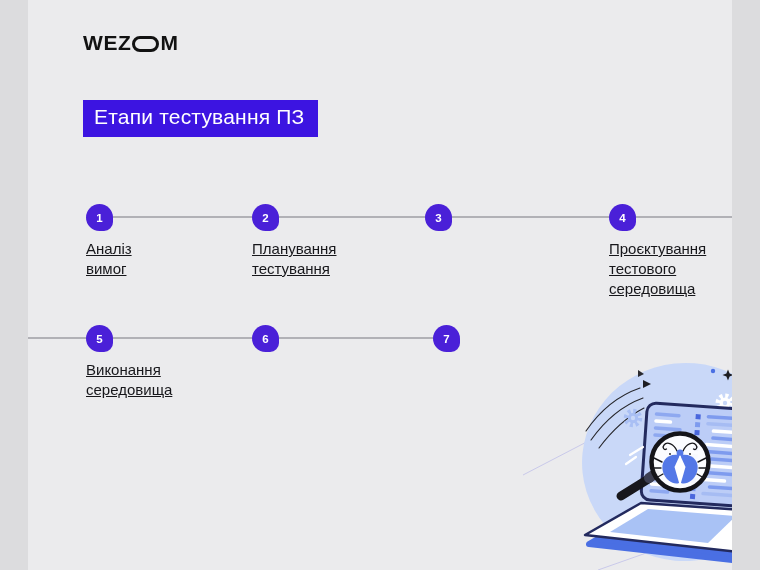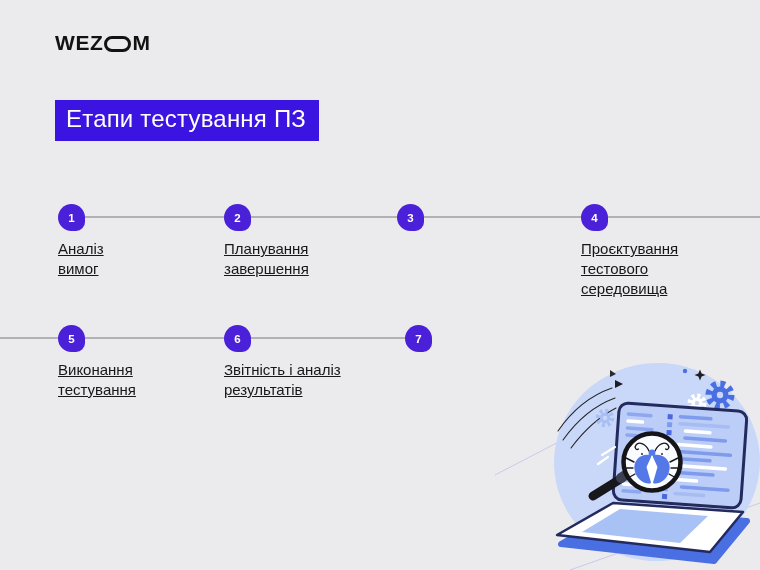--- a/index.html
+++ b/index.html
@@ -1,29 +1,29 @@
 <!DOCTYPE html>
 <html><head>
 <meta charset="utf-8">
 <style>
   html,body { margin:0; padding:0; background:#dcdcde; }
   .canvas {
-    position:relative; width:760px; height:570px; margin:0 auto;
+    position:relative; width:704px; height:570px; margin:0 auto;
     background:#ebebed; overflow:hidden;
     font-family:"Liberation Sans","DejaVu Sans",sans-serif;
     color:#17171b;
   }
   
   .logo { position:absolute; left:55px; top:31px; display:flex; align-items:center;
           font-size:21px; font-weight:700; letter-spacing:.6px; color:#121212; }
   .logo-o { display:inline-block; box-sizing:border-box; width:27px; height:16px;
             border:3.6px solid #121212; border-radius:10px; margin:1px 1px 0 1px; }
   
   .title { position:absolute; left:55px; top:100px; margin:0;
-           background:#3c14e1; color:#ffffff; font-size:24px; font-weight:500;
+           background:#3c14e1; color:#ffffff; font-size:21px; font-weight:500;
            letter-spacing:.2px; padding:5px 13px 8px 11px; }
   
   .tl-line { position:absolute; height:2px; background:#b1b1b6; z-index:0; }
   .tl-line.row1 { left:71px; right:0; top:216px; }
   .tl-line.row2 { left:0; width:418px; top:337px; }
   .step { position:absolute; width:175px; z-index:1; }
   .badge { width:27px; height:27px; background:#4a20d8; color:#fff;
            border-radius:50% 50% 9px 50%;
            font-size:11.5px; font-weight:600;
            display:flex; align-items:center; justify-content:center; }
@@ -53,49 +53,47 @@
         <span>1</span>
       </div>
     <div class="step-label">Аналіз
 вимог</div>
   </div>
   <div class="step" style="left:224px; top:204px;">
     <div class="badge">
         <span>2</span>
       </div>
     <div class="step-label">Планування
-завершення</div>
+тестування</div>
   </div>
   <div class="step" style="left:397px; top:204px;">
     <div class="badge">
         <span>3</span>
       </div>
   </div>
   <div class="step" style="left:581px; top:204px;">
     <div class="badge">
         <span>4</span>
       </div>
     <div class="step-label">Проєктування
 тестового
 середовища</div>
   </div>
 
   <div class="step" style="left:58px; top:325px;">
     <div class="badge">
         <span>5</span>
       </div>
     <div class="step-label">Виконання
-тестування</div>
+середовища</div>
   </div>
   <div class="step" style="left:224px; top:325px;">
     <div class="badge">
         <span>6</span>
       </div>
-    <div class="step-label">Звітність і аналіз
-результатів</div>
   </div>
   <div class="step" style="left:405px; top:325px;">
     <div class="badge">
         <span>7</span>
       </div>
   </div>
 
   <svg class="illus" width="230" height="215" viewBox="0 0 230 215">
 
     <line x1="-35" y1="120" x2="42" y2="80" stroke="#c9c9ea" stroke-width="1"></line>

